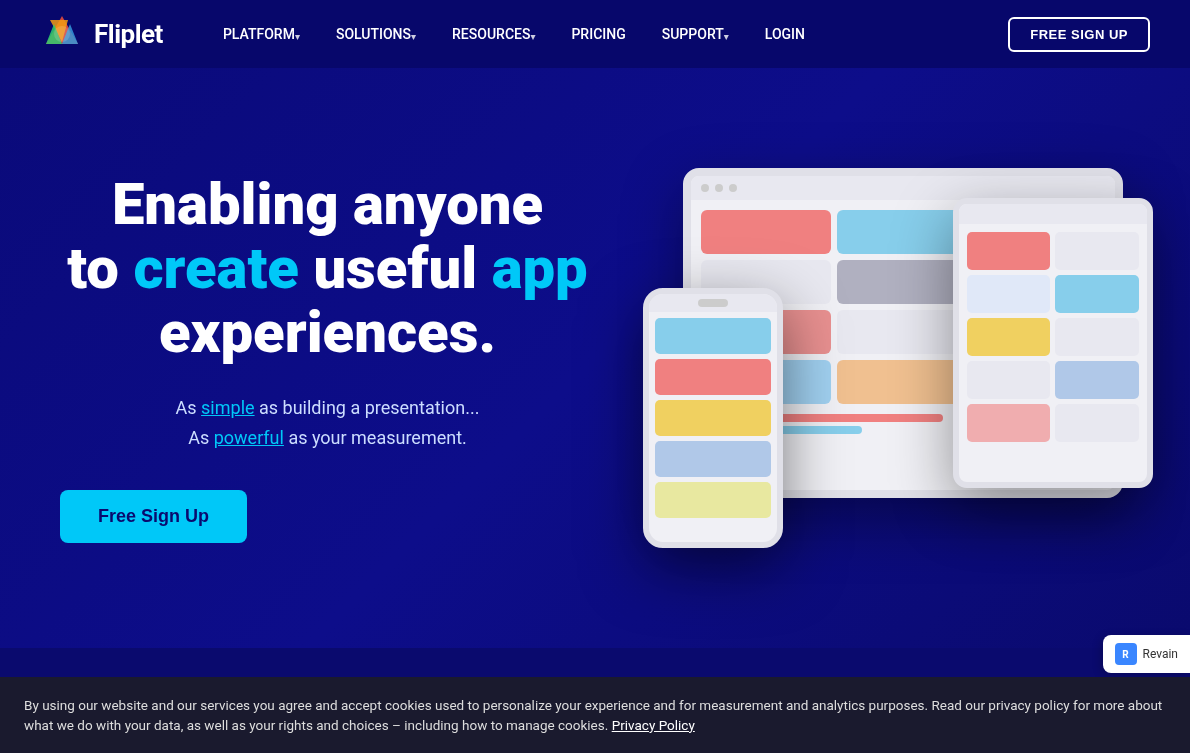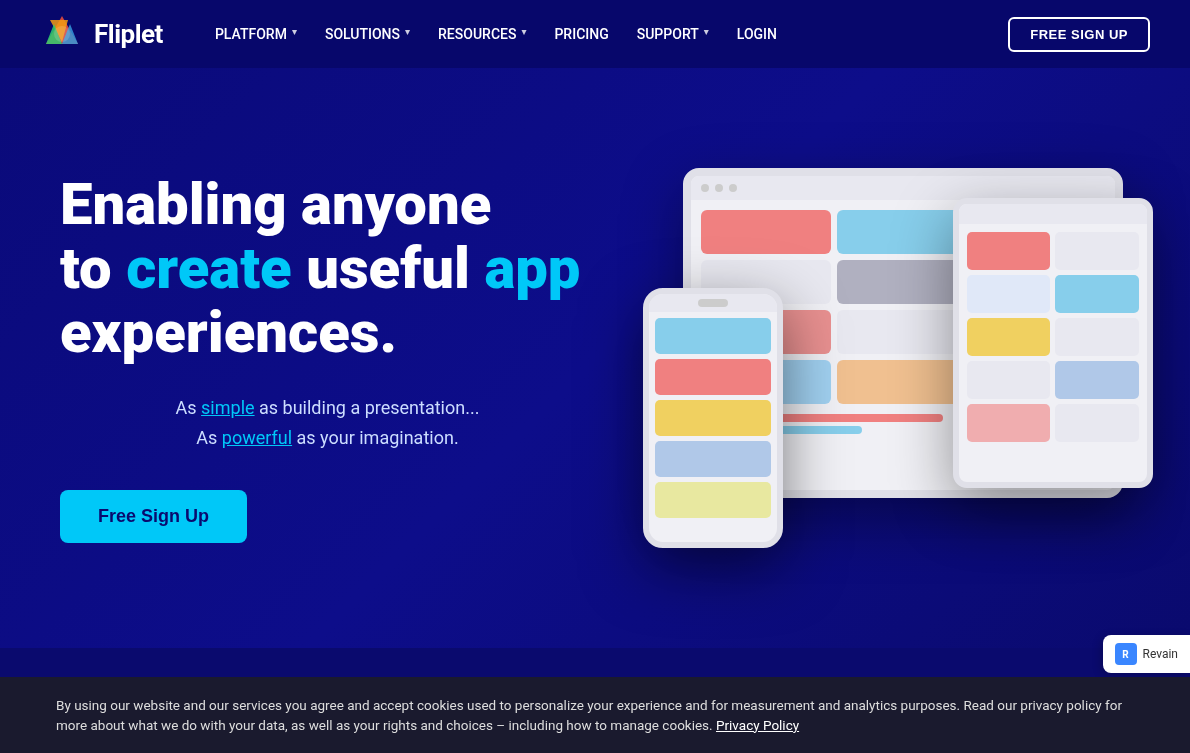--- a/index.html
+++ b/index.html
@@ -38,27 +38,27 @@
       letter-spacing: -0.5px;
     }
     .nav-links {
       display: flex;
       align-items: center;
       gap: 28px;
       flex: 1;
     }
     .nav-item {
       display: flex;
-      align-items: flex-start;
-      gap: 5px;
+      align-items: flex-end;
       color: white;
       font-size: 14px;
       font-weight: 500;
       cursor: pointer;
       white-space: nowrap;
+      margin-left: 8px;
     }
     .nav-item .chevron {
       font-size: 10px;
       opacity: 0.8;
     }
     .nav-right {
       display: flex;
       align-items: center;
       gap: 14px;
     }
@@ -112,20 +112,21 @@
       align-items: center;
       position: relative;
     }
 
     .hero-heading {
       font-size: 58px;
       font-weight: 900;
       line-height: 1.1;
       margin-bottom: 28px;
       color: white;
+      text-align: center;
     }
     .hero-heading .highlight-create {
       color: #00c8f8;
     }
     .hero-heading .highlight-app {
       color: #00c8f8;
     }
 
     .hero-sub {
       font-size: 18px;
@@ -263,21 +264,21 @@
     .t2-card { border-radius: 5px; height: 38px; flex: 1; }
 
     
     .cookie-bar {
       position: fixed;
       bottom: 0;
       left: 0;
       width: 1190px;
       background: #1a1a2e;
       color: #ddd;
-      padding: 18px 56px;
+      padding: 18px 24px;
       display: flex;
       align-items: center;
       justify-content: space-between;
       gap: 20px;
       font-size: 13.5px;
       line-height: 1.5;
       z-index: 100;
       margin-top: 45px;
     }
     .cookie-text { flex: 1; }
@@ -376,21 +377,21 @@
 <section class="hero">
   <div class="hero-left">
     <h1 class="hero-heading">
       <span>Enabling anyone</span><br>
       <span>to </span><span class="highlight-create">create</span><span> useful </span><span class="highlight-app">app</span><br>
       <span>experiences.</span>
     </h1>
 
     <p class="hero-sub">
       <span>As </span><span class="link-text">simple</span><span> as building a presentation...</span><br>
-      <span>As </span><span class="link-text">powerful</span><span> as your imagination.</span>
+      <span>As </span><span class="link-text">powerful</span><span> as your measurement.</span>
     </p>
 
     <button class="btn-free-cta">Free Sign Up</button>
   </div>
 
   <div class="hero-right">
     <div class="device-container">
 
       <div class="tablet-mockup">
         <div class="tablet-top-bar">

